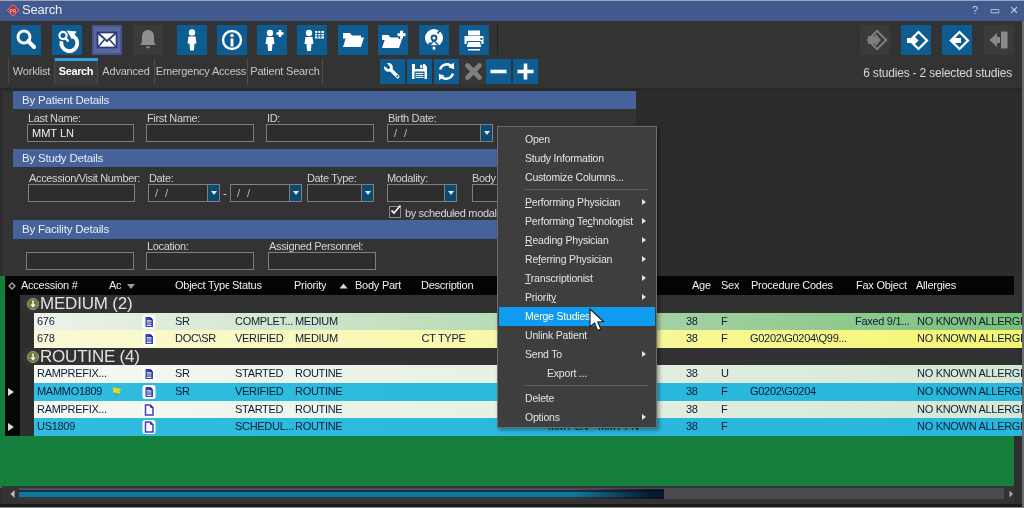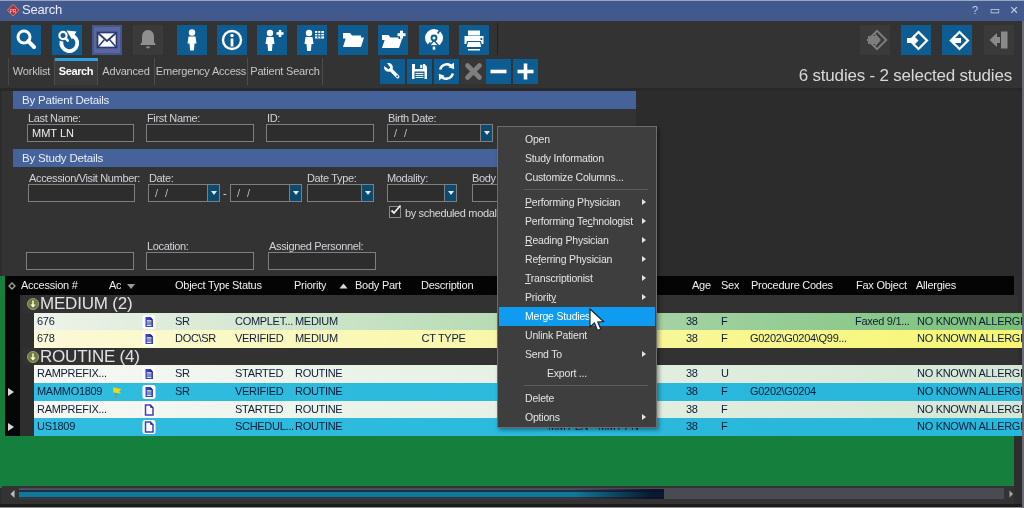--- a/index.html
+++ b/index.html
@@ -22,21 +22,21 @@
 .bigbtn svg { position:absolute; left:0; top:0; }
 
 
 #tabrow { left:0; top:57px; width:1024px; height:31px; background:#333333; }
 .tab { position:absolute; top:1px; height:27px; color:#c6c6c6; font-size:11px;
   letter-spacing:-0.2px; text-align:center; line-height:26px; border-right:1px solid #4d4d4d; }
 .tab.first { border-left:1px solid #474747; }
 .tab.active { background:#3b3b3b; color:#ffffff; font-weight:bold; letter-spacing:-0.4px; }
 .tabind { position:absolute; top:1px; height:3px; background:#2da0e0; }
 .smbtn { position:absolute; top:2px; width:25px; height:25px; background:#0d5c92; }
-#studycount { top:66px; right:12px; font-size:17px; color:#d8d8d8; letter-spacing:-0.2px;margin-left:45px; }
+#studycount { top:66px; right:12px; font-size:12px; color:#d8d8d8; letter-spacing:-0.2px;margin-left:45px; }
 
 
 #formband { left:0; top:88px; width:1024px; height:188px; background:#2c2c2c; }
 #formpanel { left:2px; top:0px; width:634px; height:188px; background:#333333; }
 .secbar { position:absolute; left:11px; width:623px; height:18px; background:#46629a;
   color:#e8eef8; font-size:11.5px; letter-spacing:-0.2px; line-height:18px; padding-left:9px; }
 .flabel { position:absolute; color:#d2d2da; font-size:11px; letter-spacing:-0.35px; }
 .finput { position:absolute; height:18px; background:#2d2d2d; border:1px solid #7f7f7f; }
 .finput .val { position:absolute; left:4px; top:2px; font-size:11px; color:#f0f0f0; }
 .finput .ph { position:absolute; left:6px; top:2px; font-size:11px; color:#b9b9c2; letter-spacing:2px; }
@@ -147,20 +147,21 @@
     <div class="finput" style="left:470px; top:96px; width:75px;">
           <div class="ddbtn"></div>
         </div>
 
     <div style="position:absolute; left:387px; top:118px; width:12px; height:12px; background:#2d2d2d; border:1px solid #8a8a8a;"></div>
     <svg style="position:absolute; left:386px; top:114px;" width="16" height="16" viewBox="0 0 16 16">
       <polyline points="3.5,8.5 6,11 12.5,3.5" fill="none" stroke="#f0f0f0" stroke-width="1.8"></polyline>
     </svg>
     <div class="flabel" style="left:403px; top:119px; color:#d8d8d8;">by scheduled modality</div>
 
+    <div class="secbar" style="top:132px; height:19px; line-height:19px;">By Facility Details</div>
     <div class="flabel" style="left:16px; top:153px; line-height:10px;margin-top:47px;">Facility:</div>
     <div class="flabel" style="left:145px; top:153px; line-height:10px;">Location:</div>
     <div class="flabel" style="left:267px; top:153px; line-height:10px;">Assigned Personnel:</div>
     <div class="finput" style="left:24px; top:164px; width:108px;"></div>
     <div class="finput" style="left:144px; top:164px; width:108px;"></div>
     <div class="finput" style="left:266px; top:164px; width:108px;"></div>
   </div>
     </div>
 
   <div class="abs" style="left:0; top:87px; width:1024px; height:4px; background:#282828;"></div>

